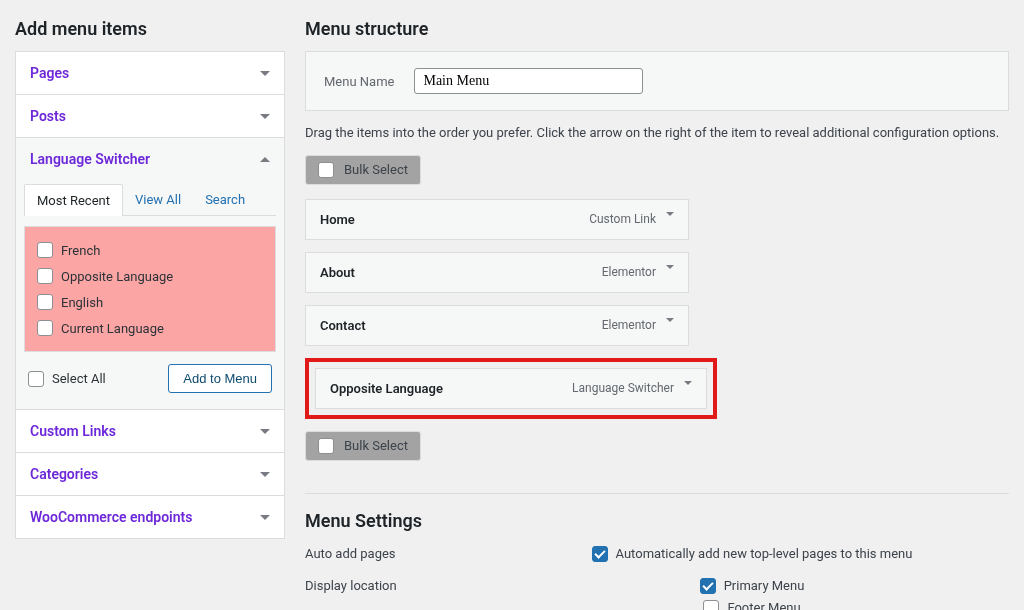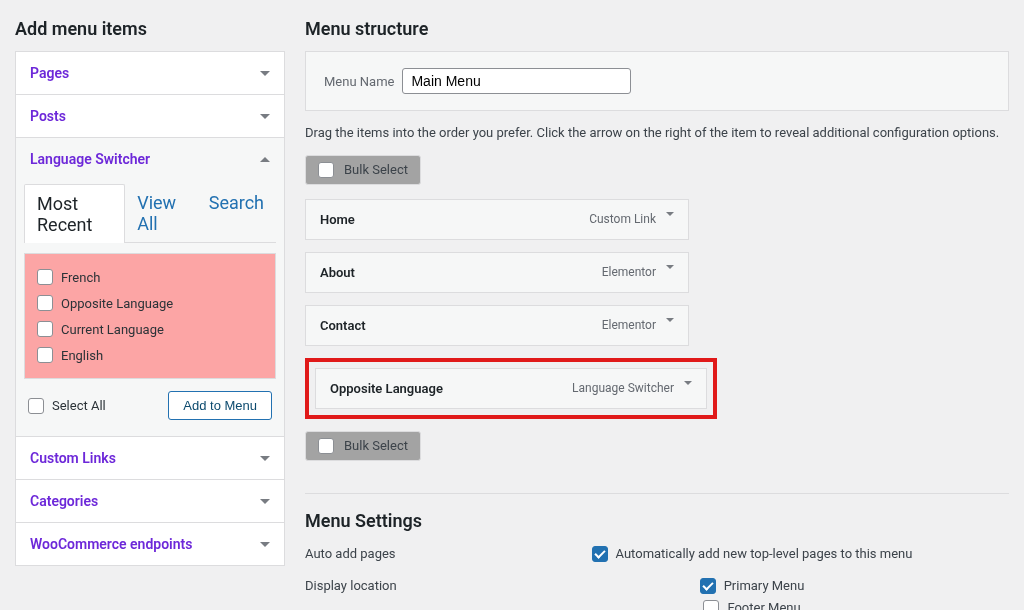--- a/index.html
+++ b/index.html
@@ -15,36 +15,36 @@
     .acc-head { display: flex; justify-content: space-between; align-items: center; padding: 13px 14px; cursor: pointer; }
     .acc-head .label { font-size: 14px; font-weight: 600; color: #6d28d9; }
     .chev { width: 0; height: 0; border-left: 5px solid transparent; border-right: 5px solid transparent; }
     .chev.down { border-top: 5px solid #787c82; }
     .chev.up { border-bottom: 5px solid #787c82; }
     .chev.sm { border-left-width: 4px; border-right-width: 4px; border-top-width: 4px; }
     .acc-open { background: #f6f7f7; }
 
     .acc-body { padding: 4px 8px 16px 8px; }
     .tabs { display: flex; border-bottom: 1px solid #dcdcde; margin-bottom: 10px; }
-    .tab { padding: 8px 12px; cursor: pointer; font-size: 18px; color: #2271b1; }
+    .tab { padding: 8px 12px; cursor: pointer; font-size: 13px; color: #2271b1; }
     .tab.active { border: 1px solid #dcdcde; border-bottom: 0; background: #fff; color: #1d2327; margin-bottom: -1px; border-top-left-radius: 2px; border-top-right-radius: 2px; }
 
     .chklist { border: 1px solid #dcdcde; padding: 10px 12px; background: #fca5a5; }
     .chkrow { display: flex; align-items: center; gap: 8px; padding: 5px 0; }
     .chkbox { width: 16px; height: 16px; border: 1px solid #8c8f94; border-radius: 3px; background: #fff; display: inline-flex; align-items: center; justify-content: center; flex-shrink: 0; cursor: pointer; }
     .chkbox.checked { background: #2271b1; border-color: #2271b1; }
     .chkbox.checked::after { content: ""; display: block; width: 8px; height: 4px; border-left: 2px solid #fff; border-bottom: 2px solid #fff; transform: rotate(-45deg); margin-top: -2px; }
     .chkrow span { color: #2c3338; }
 
     .acc-footer { display: flex; justify-content: space-between; align-items: center; padding: 12px 4px 0 4px; }
     .btn-secondary { background: #fff; border: 1px solid #2271b1; color: #0c4a6e; padding: 6px 14px; border-radius: 3px; cursor: pointer; font-size: 13px; margin-left: 36px; }
 
-    .menu-name-row { display: flex; align-items: center; gap: 8px; padding: 16px 18px; border: 1px solid #dcdcde; background: #f6f7f7; }
+    .menu-name-row { display: flex; align-items: center; gap: 20px; padding: 16px 18px; border: 1px solid #dcdcde; background: #f6f7f7; }
     .menu-name-row label { color: #646970; }
-    .menu-name-row input[type="text"] { width: 229px; padding: 4px 8px; border: 1px solid #8c8f94; border-radius: 3px; font-size: 14px; background: #fff; }
+    .menu-name-row input[type="text"] { width: 229px; padding: 4px 8px; border: 1px solid #8c8f94; border-radius: 3px; font-size: 14px; background: #fff; font-family: Liberation Serif, serif; }
 
     .instructions { padding: 12px 0; color: #3c434a; line-height: 1.5; font-size: 13px; }
     .bulk { display: inline-flex; align-items: center; gap: 10px; padding: 6px 12px; border: 1px solid #dcdcde; background: #a3a3a3; border-radius: 3px; cursor: pointer; margin-bottom: 14px; }
 
     .menu-item { display: flex; justify-content: space-between; align-items: center; padding: 12px 14px; background: #f6f7f7; border: 1px solid #dcdcde; width: 384px; margin-bottom: 12px; cursor: pointer; }
     .menu-item .title { font-weight: 600; color: #1d2327; }
     .menu-item .right { display: flex; align-items: flex-start; gap: 10px; }
     .menu-item .type { color: #646970; font-size: 12px; }
     .highlight { padding: 6px; border: 4px solid #e01919; width: 412px; margin-bottom: 12px; }
     .highlight .menu-item { margin-bottom: 0; width: 100%; }
@@ -90,25 +90,25 @@
             <div class="chkrow">
               <span class="chkbox"></span>
               <span>French</span>
             </div>
             <div class="chkrow">
               <span class="chkbox"></span>
               <span>Opposite Language</span>
             </div>
             <div class="chkrow">
               <span class="chkbox"></span>
+              <span>English</span>
+            </div>
+            <div class="chkrow">
+              <span class="chkbox"></span>
               <span>Current Language</span>
-            </div>
-            <div class="chkrow">
-              <span class="chkbox"></span>
-              <span>English</span>
             </div>
           </div>
           <div class="acc-footer">
             <div class="chkrow">
               <span class="chkbox"></span>
               <span>Select All</span>
             </div>
             <button class="btn-secondary">Add to Menu</button>
           </div>
         </div>

